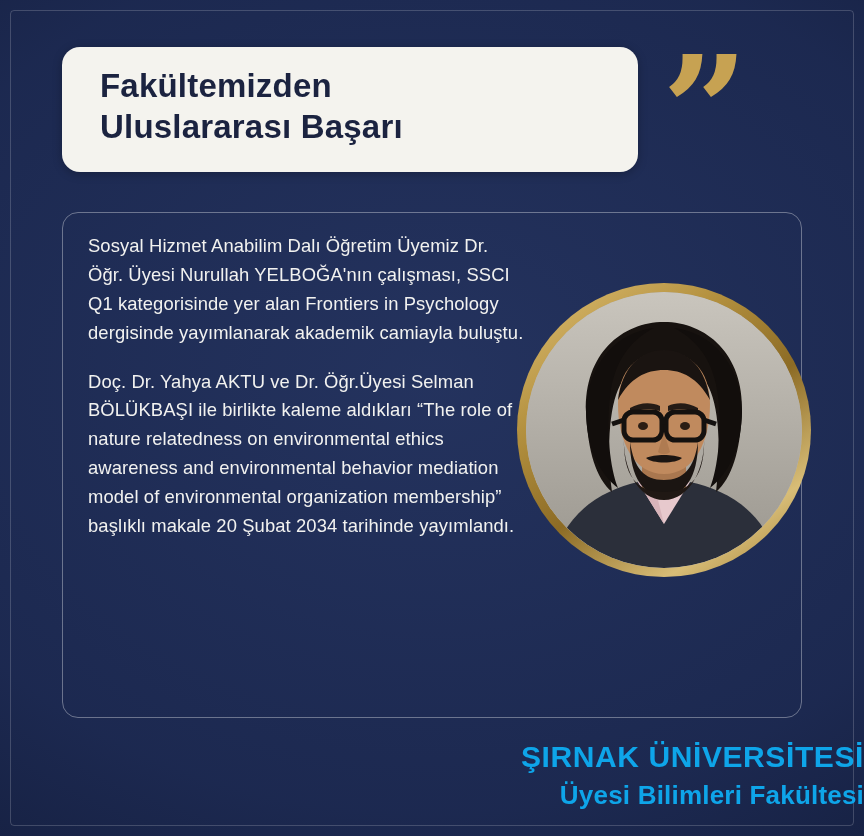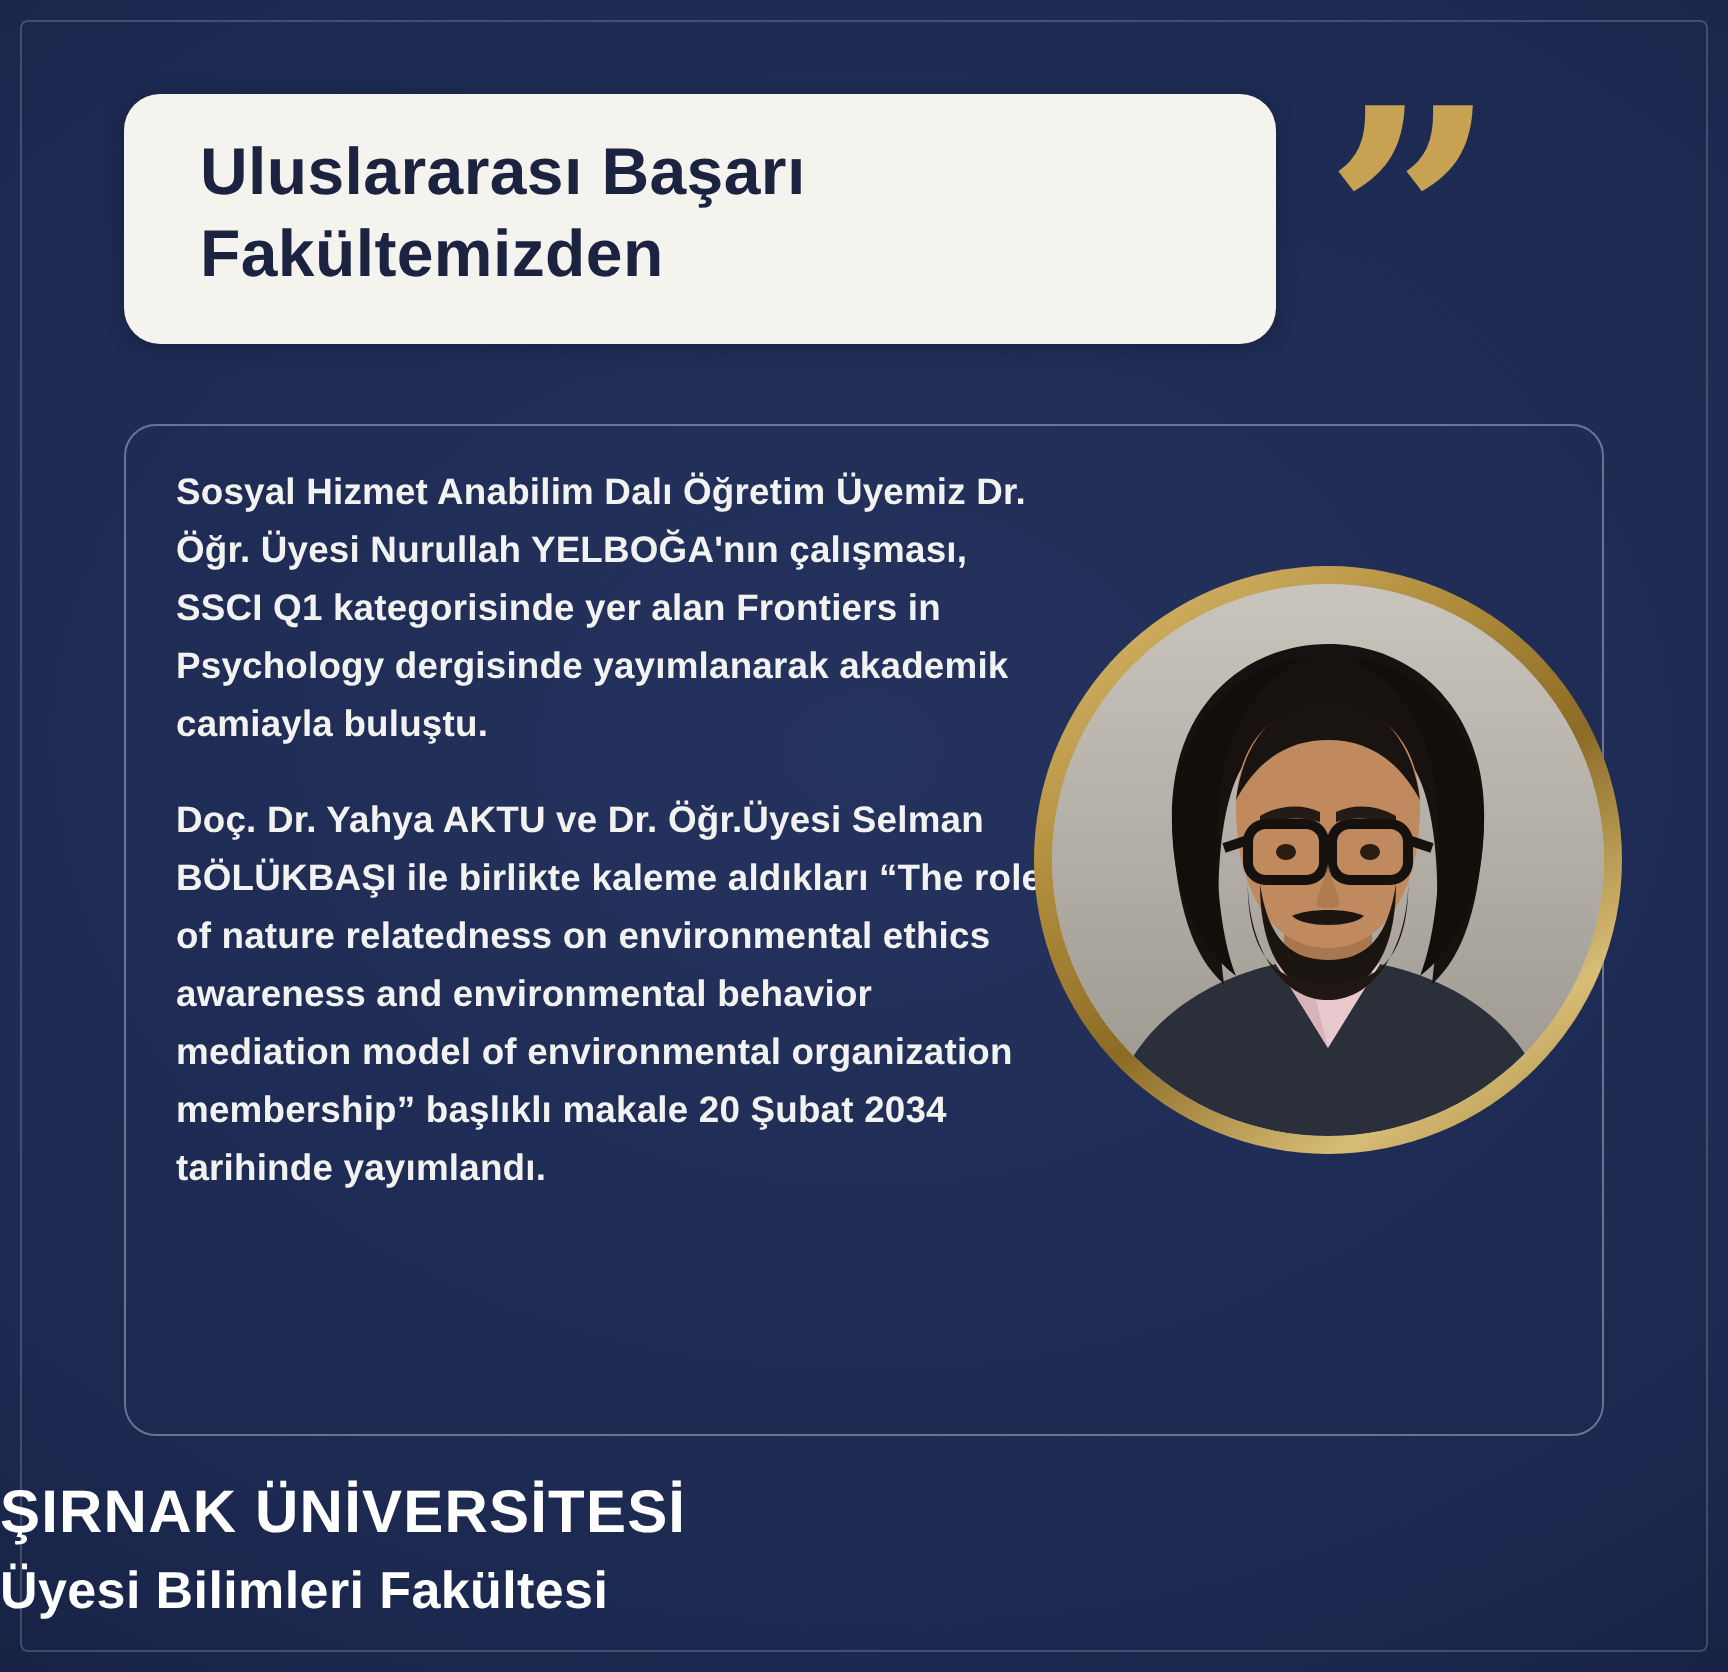--- a/index.html
+++ b/index.html
@@ -99,21 +99,20 @@
     left: 88px;
     top: 232px;
     width: 440px;
     color: #f2f2f0;
     font-size: 18.4px;
     line-height: 1.57;
     letter-spacing: 0.1px;
   }
   .body-text p {
     margin: 0 0 20px 0;
-    font-weight: bold;
   }
   .body-text p:last-child { margin-bottom: 0; }
 
   
   .portrait-wrap {
     position: absolute;
     left: 517px;
     top: 283px;
     width: 294px;
     height: 294px;
@@ -131,22 +130,22 @@
     background: #b8b3ac;
   }
   .portrait svg { display: block; }
 
   
   .footer {
     position: absolute;
     left: 0;
     right: 0;
     top: 740px;
-    text-align: left;
-    color: #ffffff;
+    text-align: right;
+    color: #0ea5e9;
   }
   .footer-line1 {
     font-size: 30px;
     font-weight: bold;
     letter-spacing: 0.6px;
   }
   .footer-line2 {
     font-size: 26px;
     font-weight: bold;
     margin-top: 6px;
@@ -154,22 +153,22 @@
   }
 </style>
 </head>
 <body>
 
 <div class="poster">
   <div class="outer-frame"></div>
 
   <div class="header-band"></div>
   <div class="header-text">
+    <span class="header-line">Fakültemizden</span>
     <span class="header-line">Uluslararası Başarı</span>
-    <span class="header-line">Fakültemizden</span>
   </div>
   <div class="quote-mark">”</div>
 
   <div class="body-card"></div>
 
   <div class="body-text">
     <p>Sosyal Hizmet Anabilim Dalı Öğretim Üyemiz Dr. Öğr. Üyesi Nurullah YELBOĞA'nın çalışması, SSCI Q1 kategorisinde yer alan Frontiers in Psychology dergisinde yayımlanarak akademik camiayla buluştu.</p>
     <p>Doç. Dr. Yahya AKTU ve Dr. Öğr.Üyesi Selman BÖLÜKBAŞI ile birlikte kaleme aldıkları “The role of nature relatedness on environmental ethics awareness and environmental behavior mediation model of environmental organization membership” başlıklı makale 20 Şubat 2034 tarihinde yayımlandı.</p>
   </div>
 

